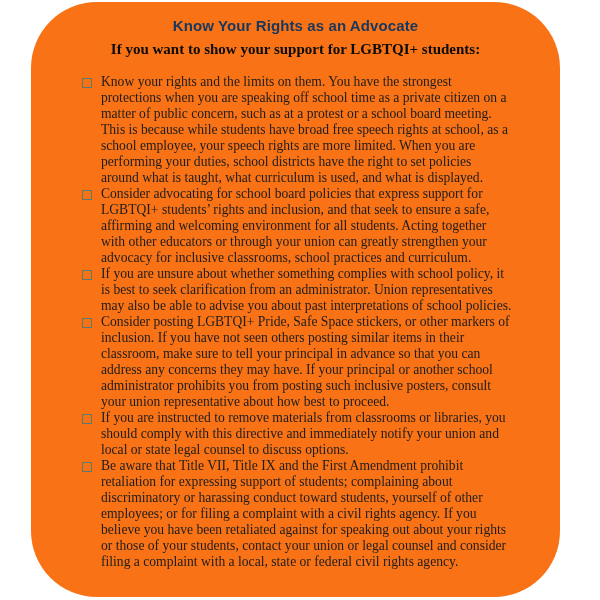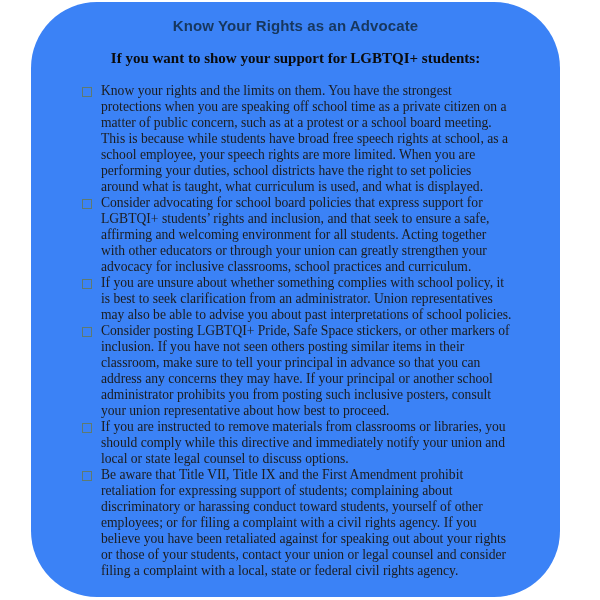--- a/index.html
+++ b/index.html
@@ -16,36 +16,36 @@
     width: 600px;
     height: 600px;
     background: #ffffff;
   }
   .card {
     position: absolute;
     left: 31px;
     top: 2px;
     width: 529px;
     height: 595px;
-    background: #3b82f6;
+    background: #f97316;
     border-radius: 66px;
     box-sizing: border-box;
   }
   .title {
     margin: 15px 0 0 0;
     text-align: center;
     font-family: "Liberation Sans", sans-serif;
     font-weight: bold;
     font-size: 15px;
     line-height: 18px;
     color: #17375E;
     letter-spacing: 0.1px;
   }
   .subtitle {
-    margin: 14px 0 0 0;
+    margin: 5px 0 0 0;
     text-align: center;
     font-family: "Liberation Serif", serif;
     font-weight: bold;
     font-size: 15px;
     line-height: 18px;
     color: #0B0B0B;
   }
   .list {
     margin: 16px 48px 0 51px;
   }
@@ -89,21 +89,21 @@
       <div class="item">
         <span class="bullet"></span>
         <span class="item-text">If you are unsure about whether something complies with school policy, it is best to seek clarification from an administrator. Union representatives may also be able to advise you about past interpretations of school policies.</span>
       </div>
       <div class="item">
         <span class="bullet"></span>
         <span class="item-text">Consider posting LGBTQI+ Pride, Safe Space stickers, or other markers of inclusion. If you have not seen others posting similar items in their classroom, make sure to tell your principal in advance so that you can address any concerns they may have. If your principal or another school administrator prohibits you from posting such inclusive posters, consult your union representative about how best to proceed.</span>
       </div>
       <div class="item">
         <span class="bullet"></span>
-        <span class="item-text">If you are instructed to remove materials from classrooms or libraries, you should comply while this directive and immediately notify your union and local or state legal counsel to discuss options.</span>
+        <span class="item-text">If you are instructed to remove materials from classrooms or libraries, you should comply with this directive and immediately notify your union and local or state legal counsel to discuss options.</span>
       </div>
       <div class="item">
         <span class="bullet"></span>
         <span class="item-text">Be aware that Title VII, Title IX and the First Amendment prohibit retaliation for expressing support of students; complaining about discriminatory or harassing conduct toward students, yourself of other employees; or for filing a complaint with a civil rights agency. If you believe you have been retaliated against for speaking out about your rights or those of your students, contact your union or legal counsel and consider filing a complaint with a local, state or federal civil rights agency.</span>
       </div>
     </div>
   </div>
 </div>
 
 </body></html>

